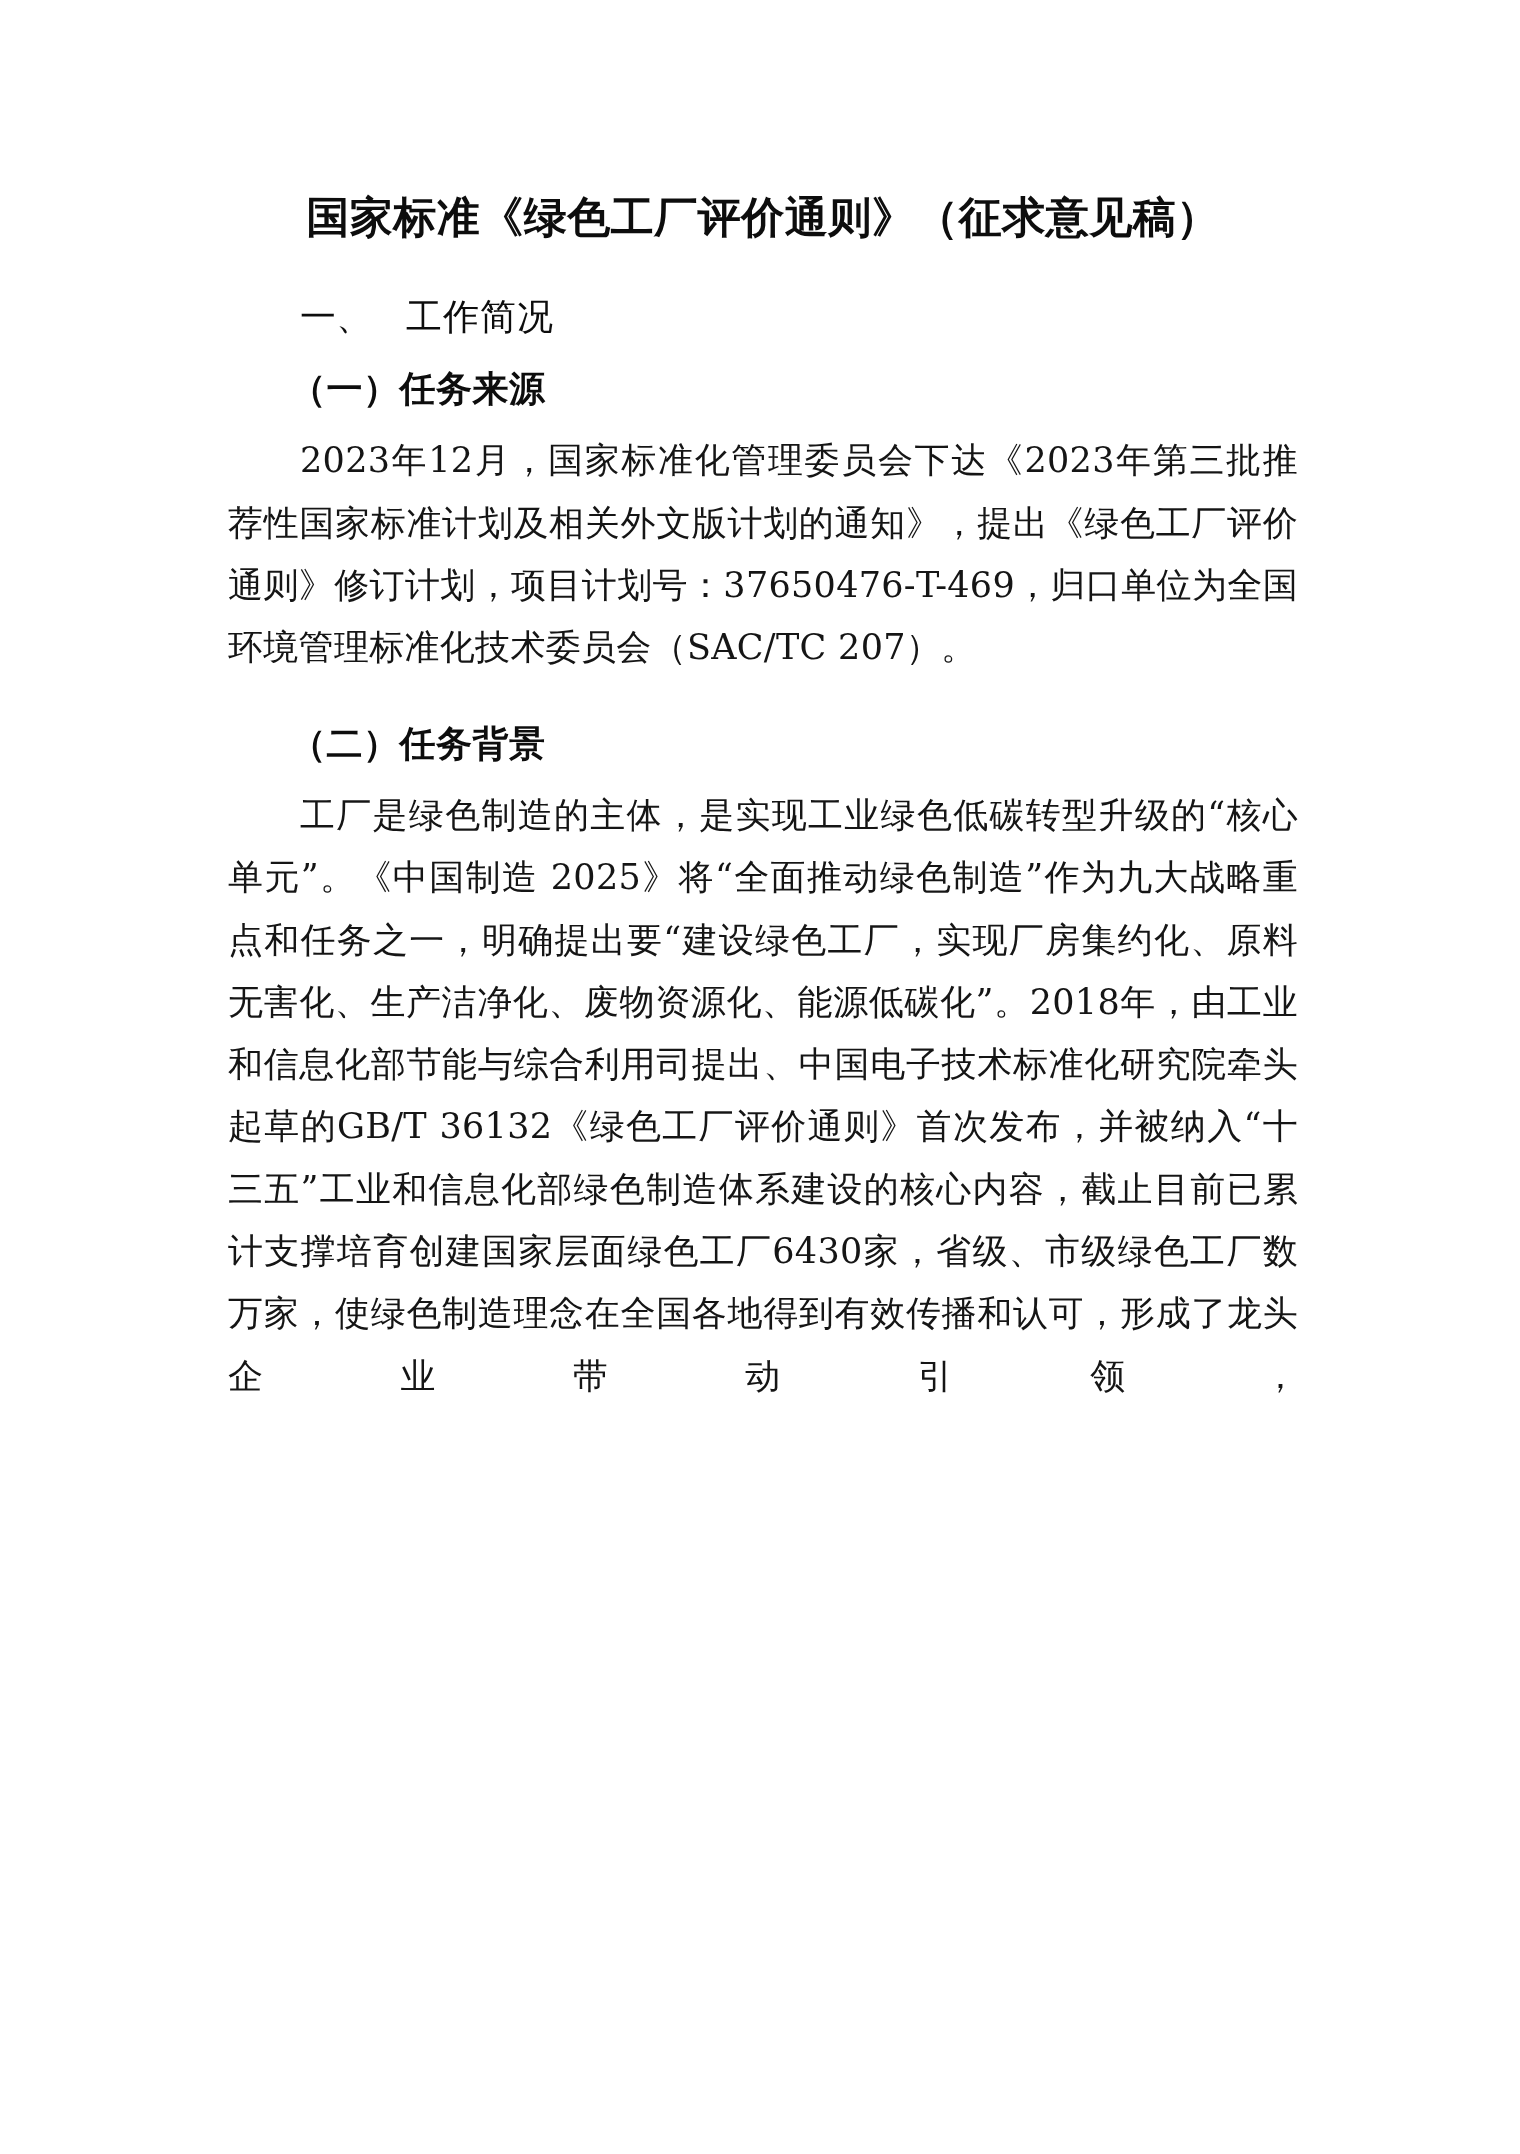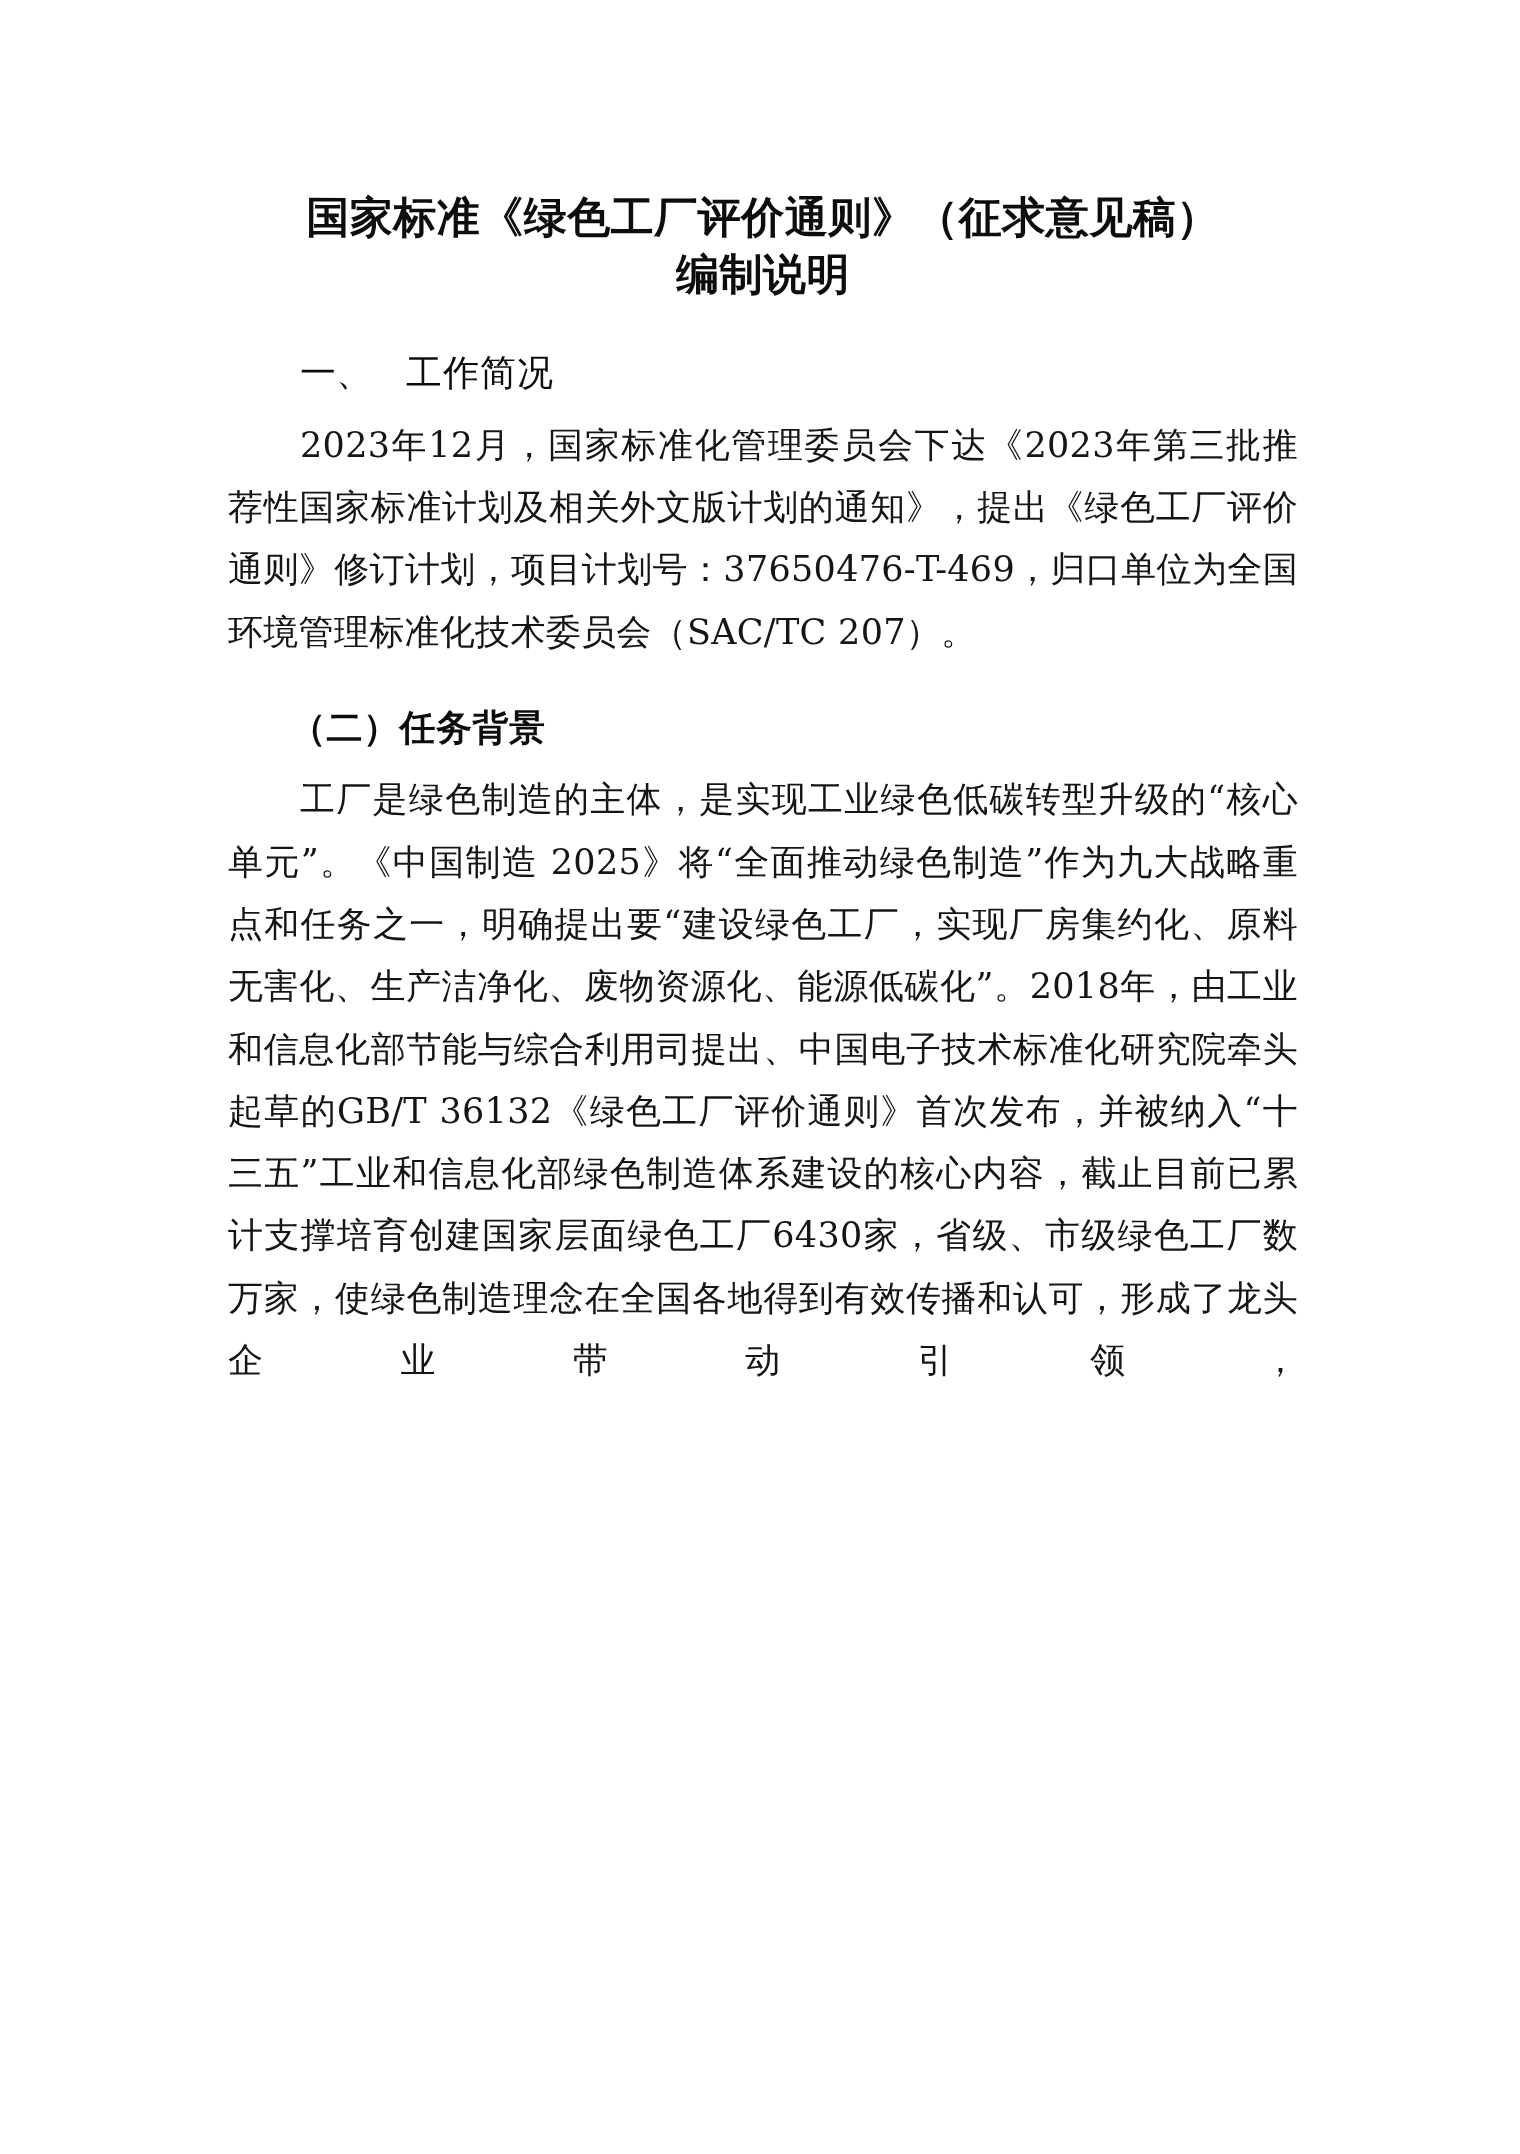--- a/index.html
+++ b/index.html
@@ -98,27 +98,27 @@
 </style>
 </head>
 <body>
 
 <div class="page">
 
   <div class="content">
 
     <h1 class="doc-title">
       <span class="title-line title-line-1">国家标准《绿色工厂评价通则》（征求意见稿）</span>
-      <span class="title-line title-line-2">编制说明</span>
     </h1>
 
     <div class="h1">
       <span class="h1-num">一、</span><span class="h1-gap"></span><span>工作简况</span>
     </div>
 
+    <div class="h2">（一）任务来源</div>
 
     <p class="para">2023年12月，国家标准化管理委员会下达《2023年第三批推荐性国家标准计划及相关外文版计划的通知》，提出《绿色工厂评价通则》修订计划，项目计划号：37650476-T-469，归口单位为全国环境管理标准化技术委员会（SAC/TC 207）。</p>
 
     <div class="h2">（二）任务背景</div>
 
 
     <p class="para last-justify">工厂是绿色制造的主体，是实现工业绿色低碳转型升级的“核心单元”。《中国制造 2025》将“全面推动绿色制造”作为九大战略重点和任务之一，明确提出要“建设绿色工厂，实现厂房集约化、原料无害化、生产洁净化、废物资源化、能源低碳化”。2018年，由工业和信息化部节能与综合利用司提出、中国电子技术标准化研究院牵头起草的GB/T 36132《绿色工厂评价通则》首次发布，并被纳入“十三五”工业和信息化部绿色制造体系建设的核心内容，截止目前已累计支撑培育创建国家层面绿色工厂6430家，省级、市级绿色工厂数万家，使绿色制造理念在全国各地得到有效传播和认可，形成了龙头企业带动引领，</p>
 
   </div>
 

